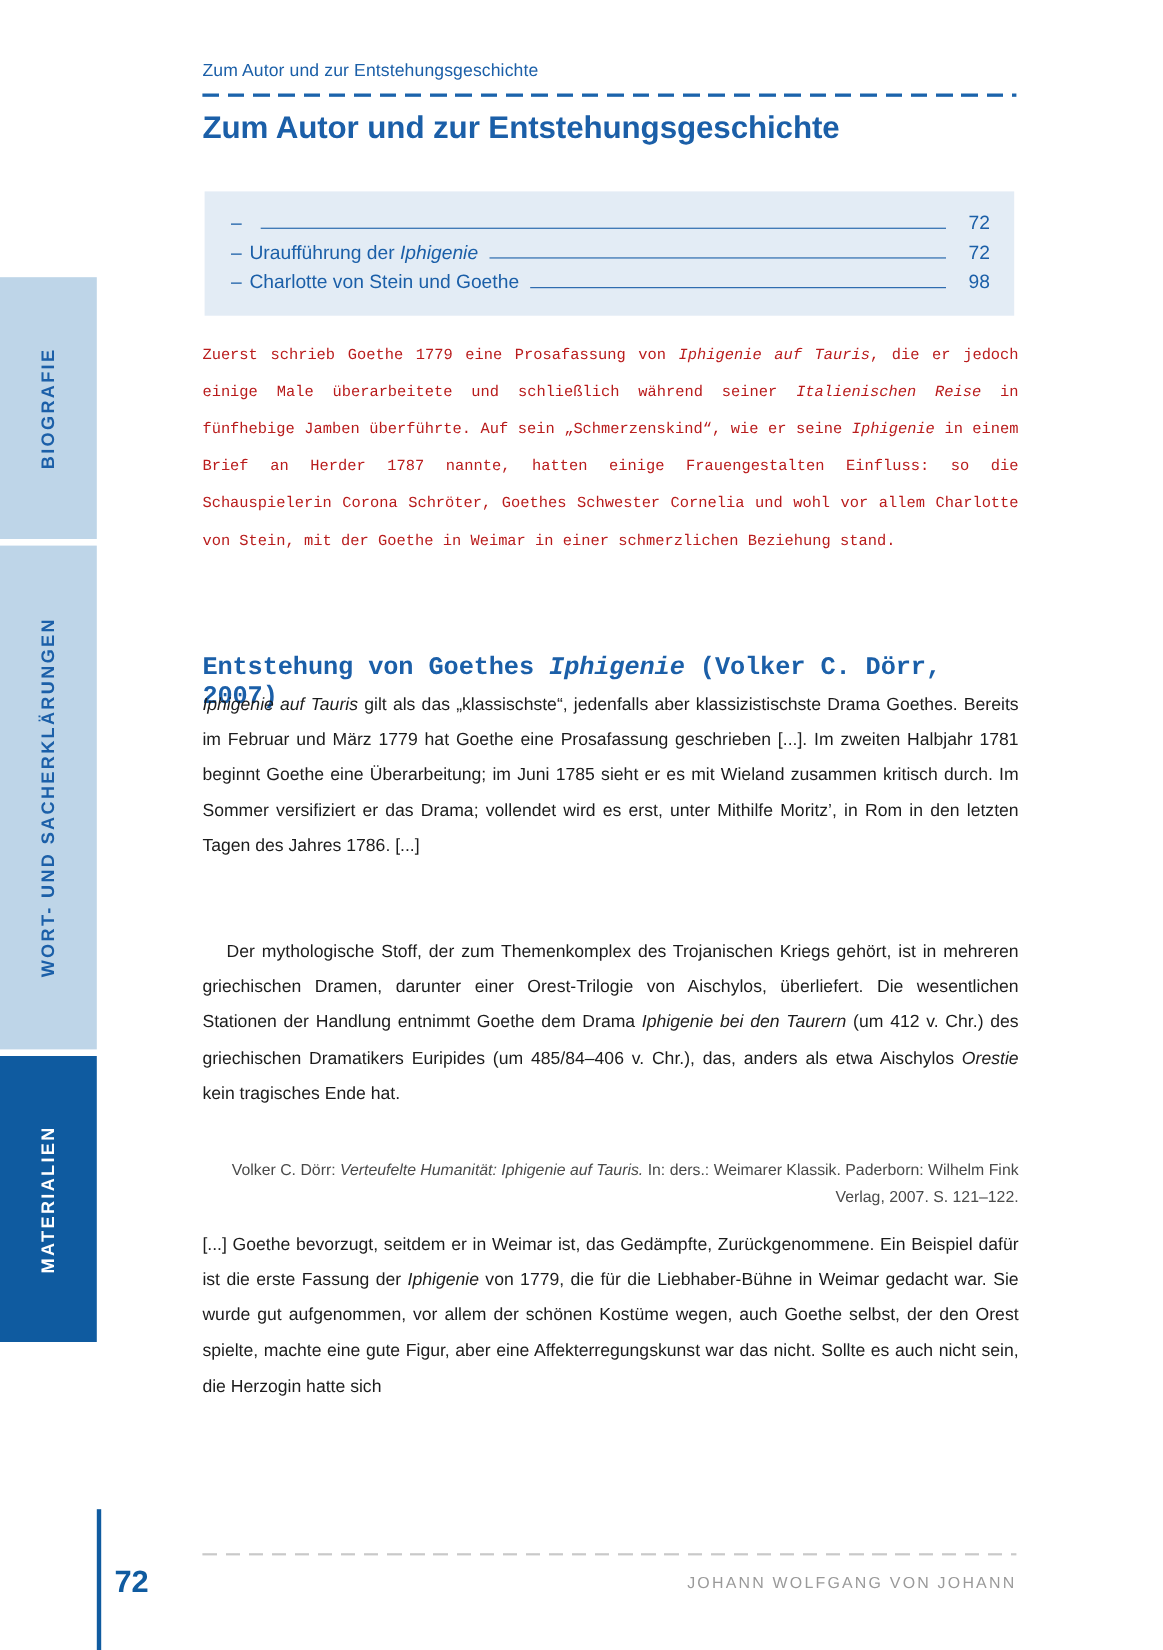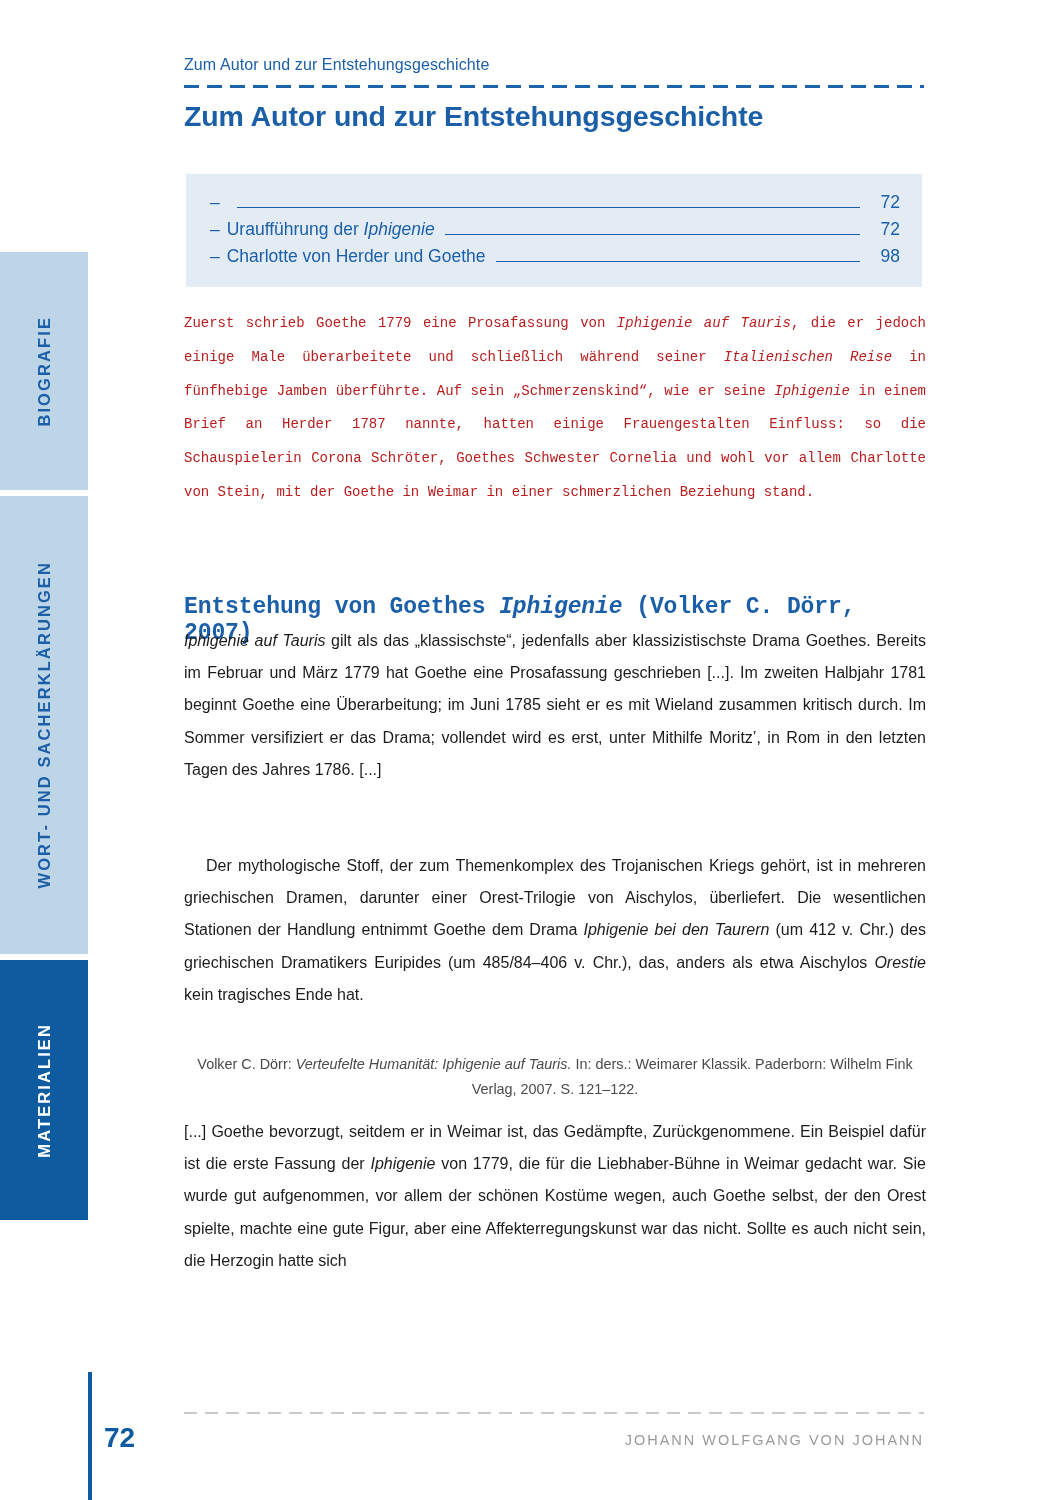--- a/index.html
+++ b/index.html
@@ -177,21 +177,21 @@
 
   .source-note {
     position: absolute;
     left: 184px;
     width: 742px;
     margin: 0;
     font-family: "Liberation Sans", sans-serif;
     font-size: 14.4px;
     line-height: 25px;
     color: #4a4a4a;
-    text-align: center;
+    text-align: right;
   }
   .source-note i { font-style: italic; }
 
   
   #para-intro      { top: 307px; }
   #head-entstehung { top: 594px; }
   #para-doerr-1    { top: 625px; }
   #para-doerr-2    { top: 850px; }
   #source-doerr    { top: 1052px; }
   #head-urauff     { top: 1141px; }
@@ -257,21 +257,21 @@
       <span class="toc-page">72</span>
     </div>
     <div class="toc-row">
       <span class="toc-dash">–</span>
       <span class="toc-label"><span>Uraufführung der </span><i>Iphigenie</i></span>
       <span class="toc-leader"></span>
       <span class="toc-page">72</span>
     </div>
     <div class="toc-row">
       <span class="toc-dash">–</span>
-      <span class="toc-label"><span>Charlotte von Herder und Goethe</span><i></i></span>
+      <span class="toc-label"><span>Charlotte von Stein und Goethe</span><i></i></span>
       <span class="toc-leader"></span>
       <span class="toc-page">98</span>
     </div>
   </div>
 
   <p class="serif-para" id="para-intro"><span>Zuerst schrieb Goethe 1779 eine Prosafassung von </span><i>Iphigenie auf Tauris</i><span>, die er jedoch einige Male überarbeitete und schließlich während seiner </span><i>Italienischen Reise</i><span> in fünfhebige Jamben überführte. Auf sein „Schmerzenskind“, wie er seine </span><i>Iphigenie</i><span> in einem Brief an Herder 1787 nannte, hatten einige Frauengestalten Einfluss: so die Schauspielerin Corona Schröter, Goethes Schwester Cornelia und wohl vor allem Charlotte von Stein, mit der Goethe in Weimar in einer schmerzlichen Beziehung stand.</span></p>
 
   <h2 class="sub-head" id="head-entstehung"><span>Entstehung von Goethes </span><i>Iphigenie</i><span> (Volker C. Dörr, 2007)</span></h2>
 
   <p class="sans-para" id="para-doerr-1"><i>Iphigenie auf Tauris</i><span> gilt als das „klassischste“, jedenfalls aber klassizistischste Drama Goethes. Bereits im Februar und März 1779 hat Goethe eine Prosafassung geschrieben [...]. Im zweiten Halbjahr 1781 beginnt Goethe eine Überarbeitung; im Juni 1785 sieht er es mit Wieland zusammen kritisch durch. Im Sommer versifiziert er das Drama; vollendet wird es erst, unter Mithilfe Moritz’, in Rom in den letzten Tagen des Jahres 1786. [...]</span></p>

